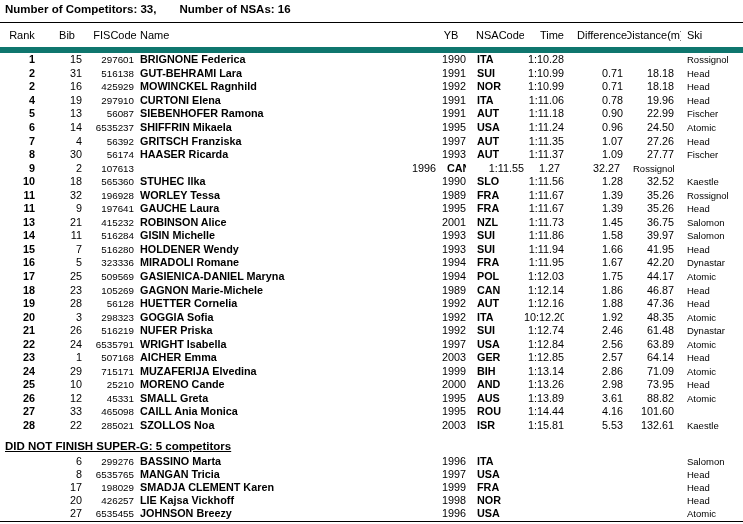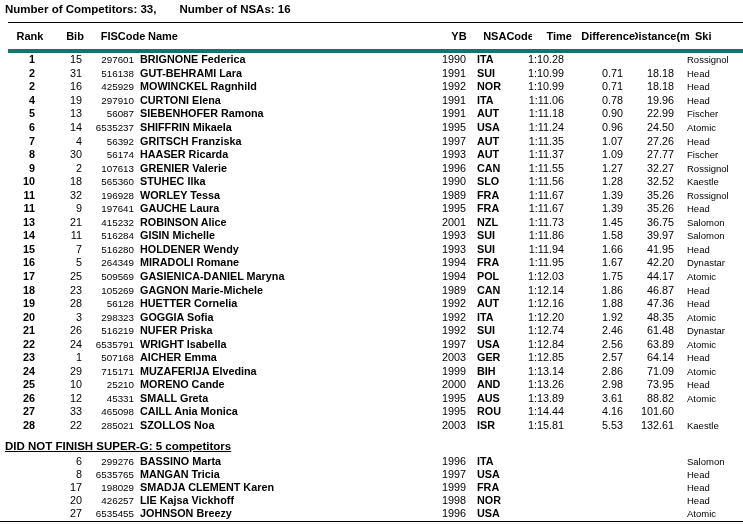--- a/index.html
+++ b/index.html
@@ -20,25 +20,24 @@
     white-space: nowrap;
   }
   .summary .gap { display: inline-block; width: 23px; }
 
   .results { position: absolute; top: 22px; left: 0; width: 743px; }
 
   .thead {
     display: grid;
     grid-template-columns: var(--cols);
     border-top: 1px solid #000;
-    border-bottom: 4px solid #0f766e;
+    border-bottom: 6px solid #0f766e;
     height: 31px;
     font-size: 11px;
-    font-weight: bold;
-    margin-left: 8px;
+    font-weight: normal;
   }
   .thead .hc { display: flex; align-items: center; overflow: hidden; }
   .thead .two { flex-direction: row; justify-content: center; line-height: 12px; }
   .h-rank { justify-content: center; }
   .h-bib  { justify-content: center; }
   .h-fis  { align-items: center; }
   .h-name { justify-content: flex-start; }
   .h-yb   { justify-content: center; }
   .h-nsa  { align-items: flex-start; padding-left: 11px; }
   .h-time { justify-content: flex-end; }
@@ -211,21 +210,20 @@
       <div class="c nsa">AUT</div>
       <div class="c time">1:11.37</div>
       <div class="c diff">1.09</div>
       <div class="c dist">27.77</div>
       <div class="c ski">Fischer</div>
     </div>
       <div class="row">
       <div class="c rank">9</div>
       <div class="c bib">2</div>
       <div class="c fis">107613</div>
-      <div class="c name">GRENIER Valerie</div>
       <div class="c yb">1996</div>
       <div class="c nsa">CAN</div>
       <div class="c time">1:11.55</div>
       <div class="c diff">1.27</div>
       <div class="c dist">32.27</div>
       <div class="c ski">Rossignol</div>
     </div>
       <div class="row">
       <div class="c rank">10</div>
       <div class="c bib">18</div>
@@ -294,21 +292,21 @@
       <div class="c yb">1993</div>
       <div class="c nsa">SUI</div>
       <div class="c time">1:11.94</div>
       <div class="c diff">1.66</div>
       <div class="c dist">41.95</div>
       <div class="c ski">Head</div>
     </div>
       <div class="row">
       <div class="c rank">16</div>
       <div class="c bib">5</div>
-      <div class="c fis">264349</div>
+      <div class="c fis">323336</div>
       <div class="c name">MIRADOLI Romane</div>
       <div class="c yb">1994</div>
       <div class="c nsa">FRA</div>
       <div class="c time">1:11.95</div>
       <div class="c diff">1.67</div>
       <div class="c dist">42.20</div>
       <div class="c ski">Dynastar</div>
     </div>
       <div class="row">
       <div class="c rank">17</div>
@@ -346,21 +344,21 @@
       <div class="c dist">47.36</div>
       <div class="c ski">Head</div>
     </div>
       <div class="row">
       <div class="c rank">20</div>
       <div class="c bib">3</div>
       <div class="c fis">298323</div>
       <div class="c name">GOGGIA Sofia</div>
       <div class="c yb">1992</div>
       <div class="c nsa">ITA</div>
-      <div class="c time">1:12.20</div>
+      <div class="c time">10:12.20</div>
       <div class="c diff">1.92</div>
       <div class="c dist">48.35</div>
       <div class="c ski">Atomic</div>
     </div>
       <div class="row">
       <div class="c rank">21</div>
       <div class="c bib">26</div>
       <div class="c fis">516219</div>
       <div class="c name">NUFER Priska</div>
       <div class="c yb">1992</div>

